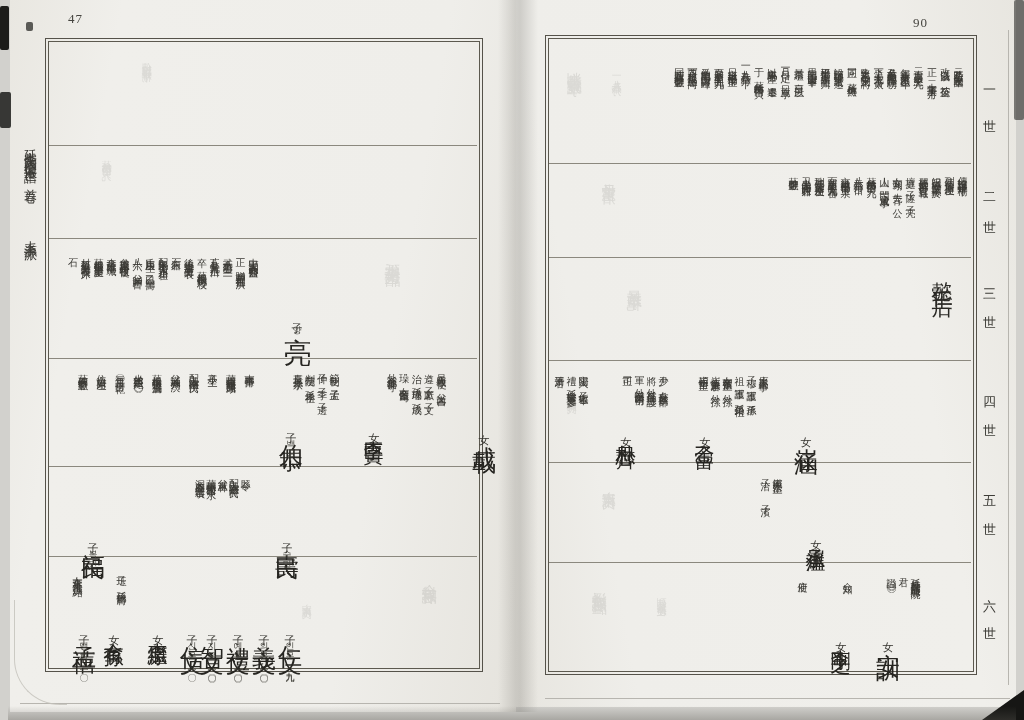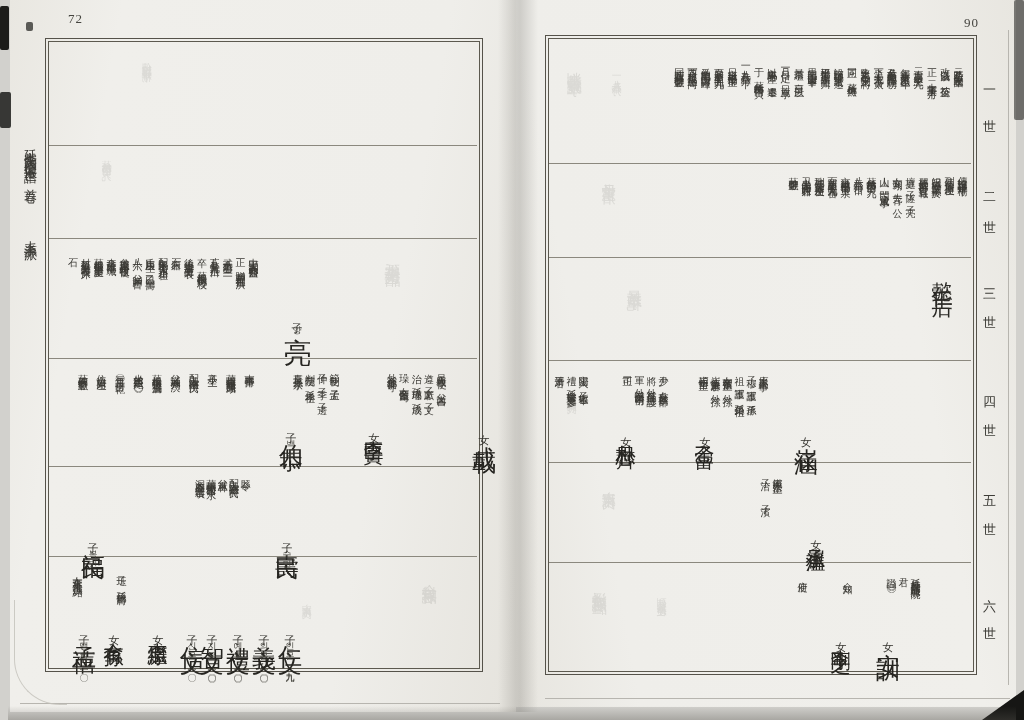--- a/index.html
+++ b/index.html
@@ -53,22 +53,22 @@
 <div id="photo">
 
   <div class="sheet pg-left"></div>
   <div class="sheet pg-right"></div>
   <div class="sheet gutter"></div>
   <div class="edgeline" style="left:1008px;top:30px;width:1px;height:655px;"></div>
   <div class="edgeline" style="left:20px;top:703px;width:480px;height:1px;"></div>
   <div class="edgeline" style="left:545px;top:698px;width:465px;height:1px;"></div>
   <div class="corner-curve"></div>
 
-  <div class="pageno" style="left:68px;top:11px;">72</div>
-  <div class="pageno" style="left:964px;top:15px;">90</div>
+  <div class="pageno" style="left:68px;top:11px;">47</div>
+  <div class="pageno" style="left:913px;top:15px;">90</div>
 
   <div class="v spine" style="left:21px;top:138px;height:420px;">延安李氏副使公派世譜　首卷　　　上系源派</div>
 
   <div class="frame" style="left:45px;top:38px;width:436px;height:632px;"></div>
   <div class="frame" style="left:545px;top:35px;width:430px;height:638px;"></div>
 
   <div class="divider" style="left:49px;top:145px;width:428px;"></div>
   <div class="divider" style="left:49px;top:238px;width:428px;"></div>
   <div class="divider" style="left:49px;top:358px;width:428px;"></div>
   <div class="divider" style="left:49px;top:466px;width:428px;"></div>

